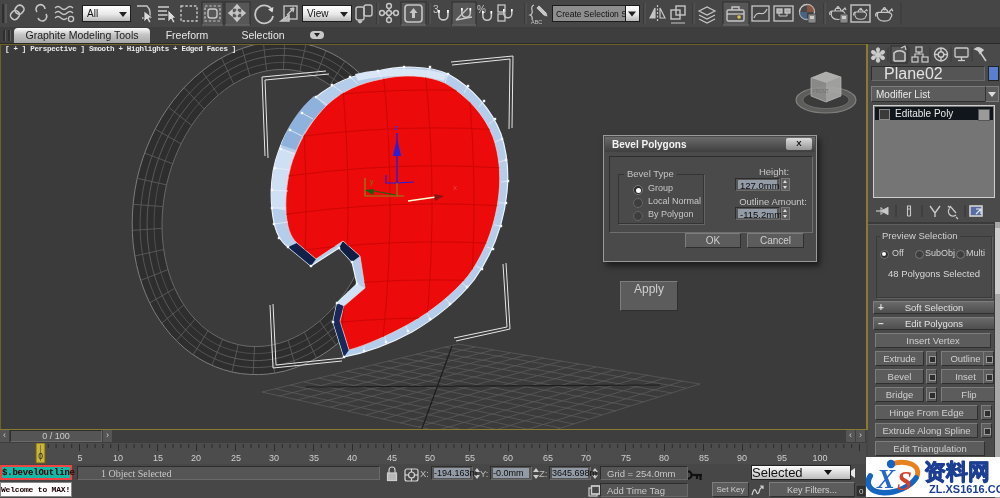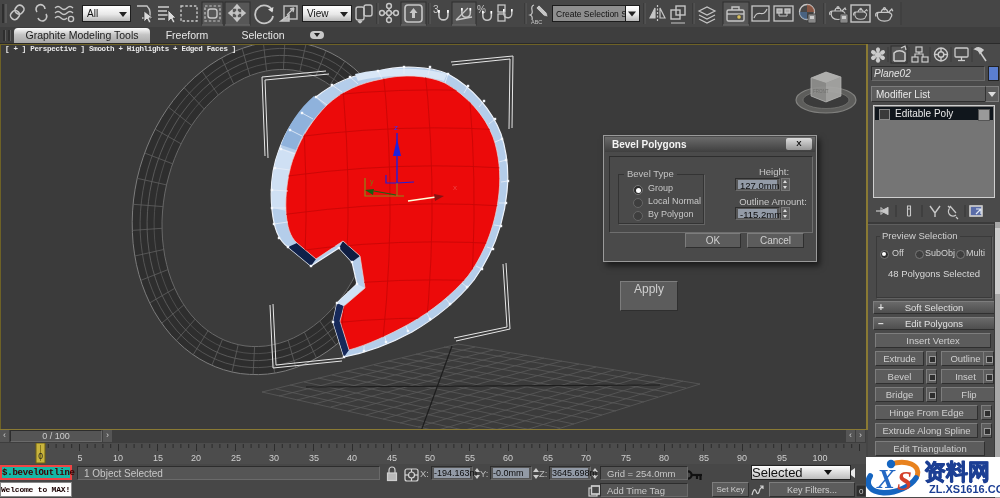--- a/index.html
+++ b/index.html
@@ -542,21 +542,21 @@
         <rect x="87" y="4" width="13" height="9" rx="1"></rect>
         <line x1="93.5" y1="13" x2="93.5" y2="16"></line>
         <line x1="90" y1="16.5" x2="97" y2="16.5"></line>
       </g>
       <g stroke="#cccccc" stroke-width="1.5" fill="none">
         <path d="M 107,5 q 4,-3 8,1 l -3,3 q -1,-3 -5,-4 z" fill="#cccccc"></path>
         <line x1="112" y1="8" x2="118" y2="17"></line>
       </g>
     </svg>
 
-  <div class="abs sunk" style="left:3px;top:22px;width:114px;height:15px;font-size:10px;color:#e2e2e2;line-height:14px;padding-left:2px;font-style:italic;">Plane02</div>
+  <div class="abs sunk" style="left:3px;top:22px;width:114px;height:15px;font-size:16px;color:#e2e2e2;line-height:14px;padding-left:12px;">Plane02</div>
   <div class="abs" style="left:120px;top:22px;width:11px;height:15px;background:#5b7fd0;border:1px solid #222;box-sizing:border-box;"></div>
 
   <div class="abs btn" style="left:3px;top:42px;width:128px;height:16px;text-align:left;font-size:10px;line-height:15px;padding-left:4px;color:#e8e8e8;">Modifier List</div>
   <div class="abs" style="left:117px;top:42px;width:14px;height:16px;background:#5c5c5c;border:1px solid #7d7d7d;border-left-color:#333;box-sizing:border-box;"></div>
   <div class="abs" style="left:120px;top:48px;width:0;height:0;border-left:4px solid transparent;border-right:4px solid transparent;border-top:5px solid #ddd;"></div>
 
   <div class="abs" style="left:5px;top:61px;width:122px;height:93px;background:#757575;border:1px solid #cfcfcf;box-sizing:border-box;">
     <div class="abs" style="left:1px;top:1px;right:1px;height:13px;background:#10161c;color:#e8e8e8;font-size:10px;line-height:13px;">
       <span style="position:absolute;left:20px;">Editable Poly</span>
       <span style="position:absolute;left:4px;top:2px;width:9px;height:9px;background:#3a3a3a;border:1px solid #888;"></span>
@@ -773,21 +773,21 @@
       <line x1="40.5" y1="2" x2="40.5" y2="18" stroke="#8a7a1a" stroke-width="1"></line>
       <text x="40.5" y="16" font-size="8.5" fill="#222" text-anchor="middle" font-family="Liberation Sans,sans-serif">0</text>
     </svg>
 </div>
 
 <div class="abs" id="status" style="left:0;top:464px;width:866px;height:34px;background:#474747;">
   <div class="abs" style="left:0;top:1px;width:72px;height:15px;background:#14b8a6;border:2px solid #ef4444;box-sizing:border-box;
    font-family:'Liberation Mono',monospace;font-size:9px;font-weight:bold;color:#400000;line-height:13px;letter-spacing:-0.2px;">$.bevelOutline</div>
   <div class="abs" style="left:0;top:18px;width:72px;height:15px;background:#fdfdfd;border:1px solid #888;box-sizing:border-box;
    font-family:'Liberation Mono',monospace;font-size:8px;font-weight:bold;color:#1a0000;line-height:13px;letter-spacing:-0.2px;">Welcome to MAX!</div>
-  <div class="abs sunk" style="left:77px;top:2px;width:303px;height:14px;font-size:10px;line-height:13px;padding-left:6px;color:#c8c8c8;">1 Object Selected</div>
+  <div class="abs sunk" style="left:77px;top:2px;width:303px;height:14px;font-size:10px;line-height:13px;padding-left:23px;color:#c8c8c8;font-family:Liberation Serif, serif;">1 Object Selected</div>
   <svg id="stico" width="484" height="34" style="position:absolute;left:382px;top:0">
       <g stroke="#cfcfcf" stroke-width="1.2" fill="none">
         <rect x="5.5" y="9" width="9" height="7.5" fill="#b8b8b8"></rect>
         <path d="M 7,9 v -3 a 3 3 0 0 1 6,0 v 3"></path>
       </g>
       <g stroke="#d6d6d6" stroke-width="1.2" fill="none">
         <rect x="23" y="5" width="13" height="12" rx="2"></rect>
         <circle cx="29.5" cy="11" r="3"></circle>
         <line x1="29.5" y1="5" x2="29.5" y2="8"></line>
         <line x1="29.5" y1="14" x2="29.5" y2="17"></line>

